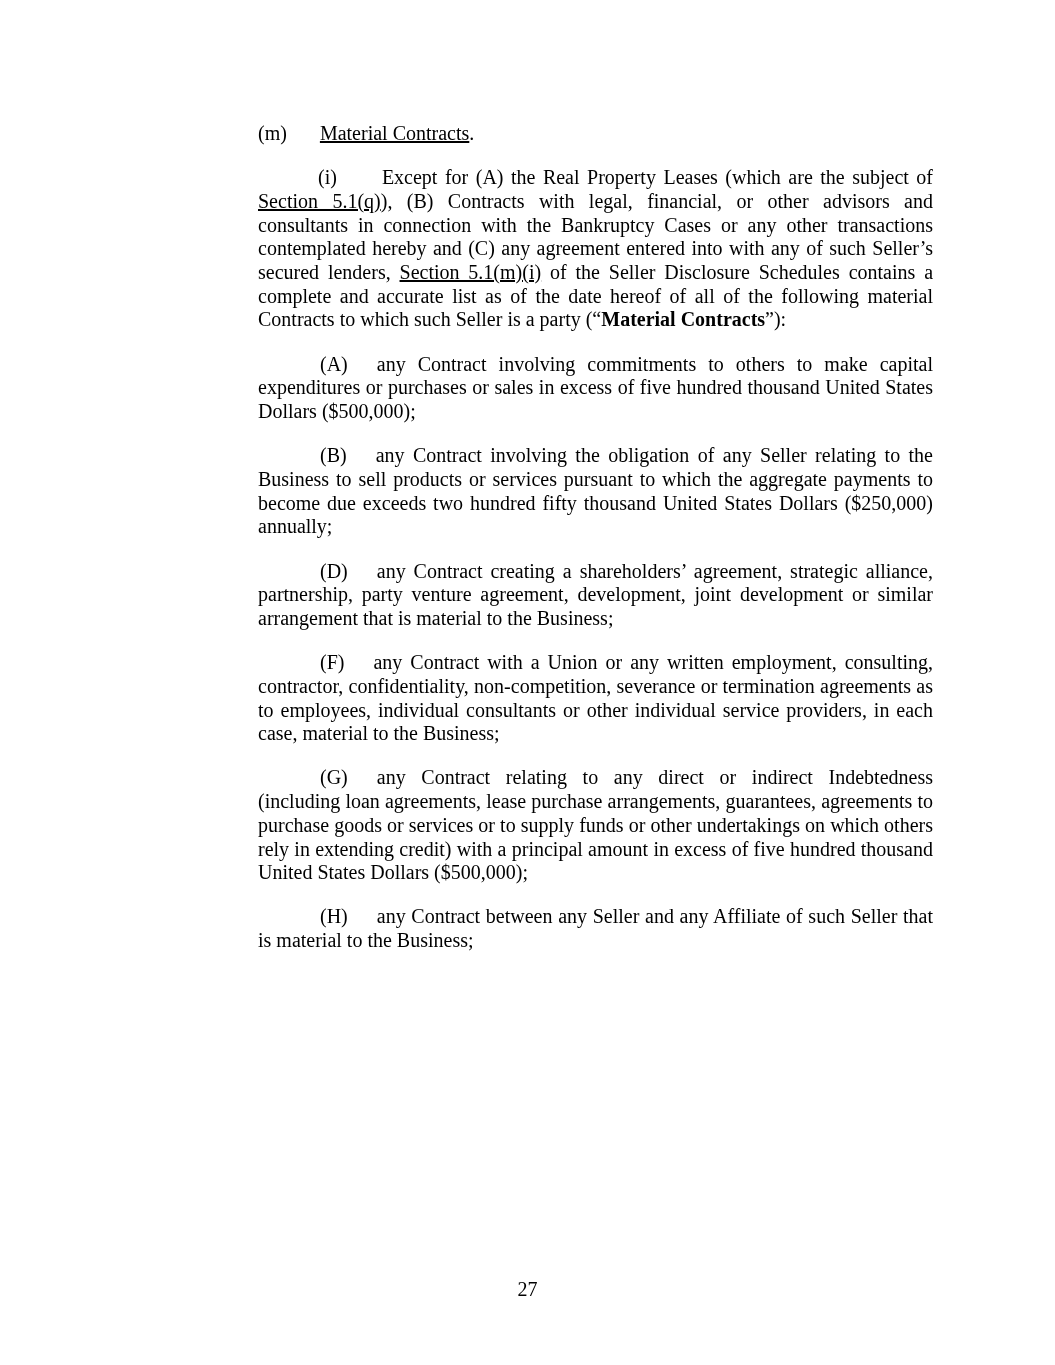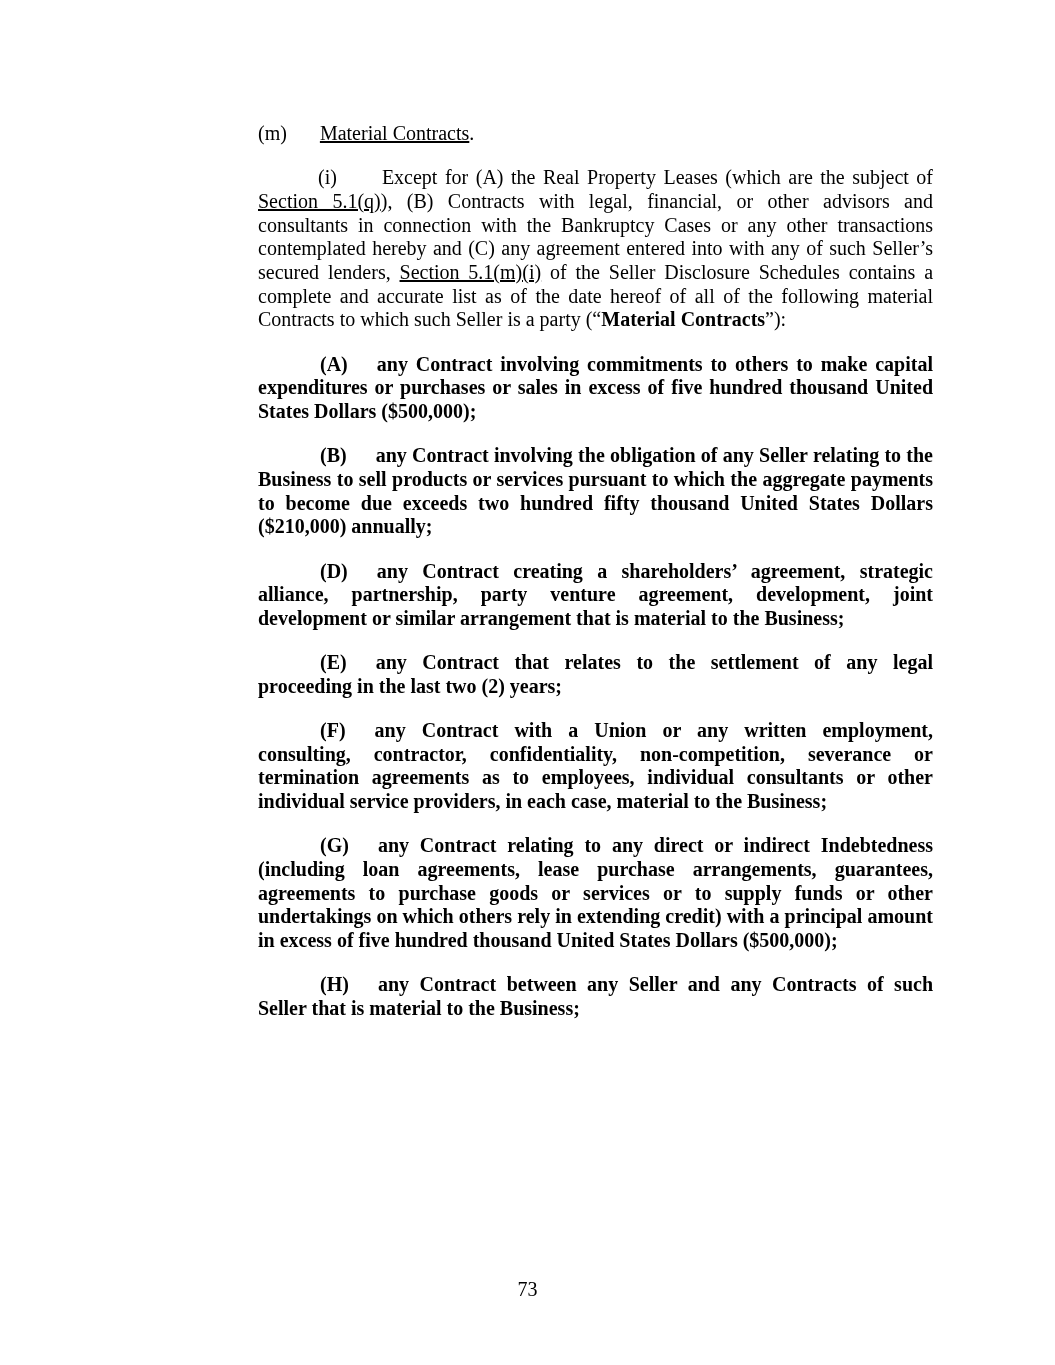--- a/index.html
+++ b/index.html
@@ -18,21 +18,21 @@
   .content {
     position: absolute;
     left: 258px;
     top: 122px;
     width: 675px;
     text-align: justify;
   }
   .content p { margin: 0 0 20.5px 0; }
   .heading { text-align: left; }
   .para-i { text-indent: 60px; }
-  .item { margin-left: 60px; text-indent: 62px; font-weight: bold; }
+  .item { margin-left: 60px; text-indent: 62px; }
   .u { text-decoration: underline; }
   .b { font-weight: bold; }
   .tab { display: inline-block; }
   .tab-m { width: 33px; }
   .tab-i { width: 45px; }
   .tab-item { width: 29px; }
   .page-number {
     position: absolute;
     left: 0;
     top: 1278px;
@@ -45,30 +45,29 @@
 
 <div class="page">
   <div class="content">
 
     <p class="heading"><span>(m)</span><span class="tab tab-m"></span><span class="u">Material Contracts</span><span>.</span></p>
 
     <p class="para-i"><span>(i)</span><span class="tab tab-i"></span><span>Except for (A) the Real Property Leases (which are the subject of </span><span class="u">Section 5.1(q)</span><span>), (B) Contracts with legal, financial, or other advisors and consultants in connection with the Bankruptcy Cases or any other transactions contemplated hereby and (C) any agreement entered into with any of such Seller’s secured lenders, </span><span class="u">Section 5.1(m)(i)</span><span> of the Seller Disclosure Schedules contains a complete and accurate list as of the date hereof of all of the following material Contracts to which such Seller is a party (“</span><span class="b">Material Contracts</span><span>”):</span></p>
 
     <p class="item"><span>(A)</span><span class="tab tab-item"></span><span>any Contract involving commitments to others to make capital expenditures or purchases or sales in excess of five hundred thousand United States Dollars ($500,000);</span></p>
 
-    <p class="item"><span>(B)</span><span class="tab tab-item"></span><span>any Contract involving the obligation of any Seller relating to the Business to sell products or services pursuant to which the aggregate payments to become due exceeds two hundred fifty thousand United States Dollars ($210,000) annually;</span></p>
+    <p class="item"><span>(B)</span><span class="tab tab-item"></span><span>any Contract involving the obligation of any Seller relating to the Business to sell products or services pursuant to which the aggregate payments to become due exceeds two hundred fifty thousand United States Dollars ($250,000) annually;</span></p>
 
 
     <p class="item"><span>(D)</span><span class="tab tab-item"></span><span>any Contract creating a shareholders’ agreement, strategic alliance, partnership, party venture agreement, development, joint development or similar arrangement that is material to the Business;</span></p>
 
-    <p class="item"><span>(E)</span><span class="tab tab-item"></span><span>any Contract that relates to the settlement of any legal proceeding in the last two (2) years;</span></p>
 
     <p class="item"><span>(F)</span><span class="tab tab-item"></span><span>any Contract with a Union or any written employment, consulting, contractor, confidentiality, non-competition, severance or termination agreements as to employees, individual consultants or other individual service providers, in each case, material to the Business;</span></p>
 
     <p class="item"><span>(G)</span><span class="tab tab-item"></span><span>any Contract relating to any direct or indirect Indebtedness (including loan agreements, lease purchase arrangements, guarantees, agreements to purchase goods or services or to supply funds or other undertakings on which others rely in extending credit) with a principal amount in excess of five hundred thousand United States Dollars ($500,000);</span></p>
 
-    <p class="item"><span>(H)</span><span class="tab tab-item"></span><span>any Contract between any Seller and any Contracts of such Seller that is material to the Business;</span></p>
+    <p class="item"><span>(H)</span><span class="tab tab-item"></span><span>any Contract between any Seller and any Affiliate of such Seller that is material to the Business;</span></p>
 
 
   </div>
 
-  <div class="page-number">73</div>
+  <div class="page-number">27</div>
 </div>
 
 </body></html>

